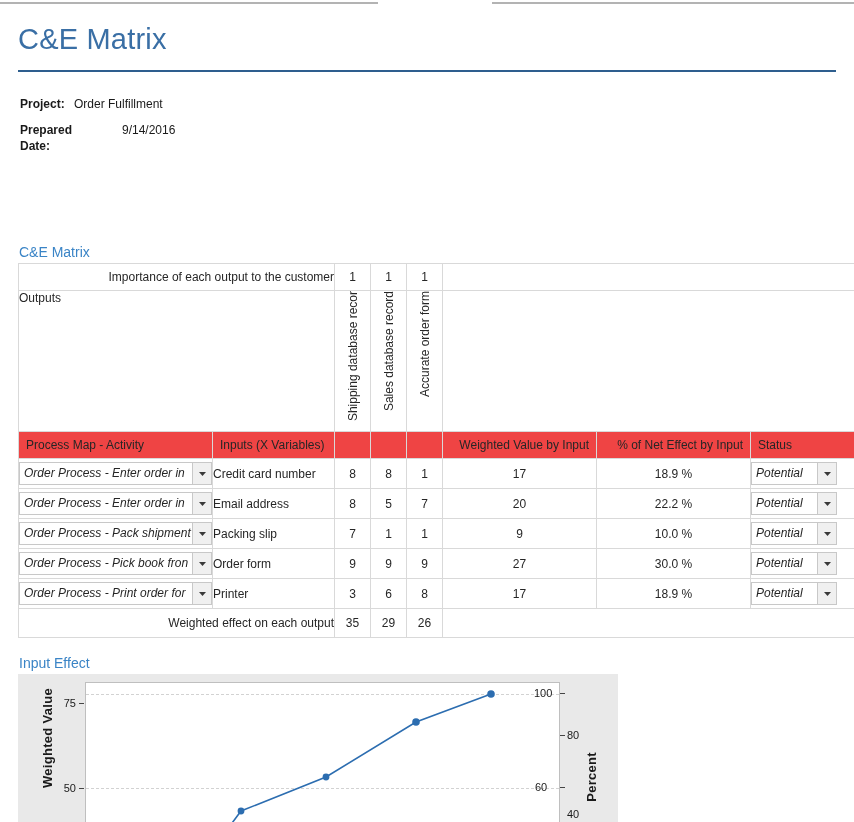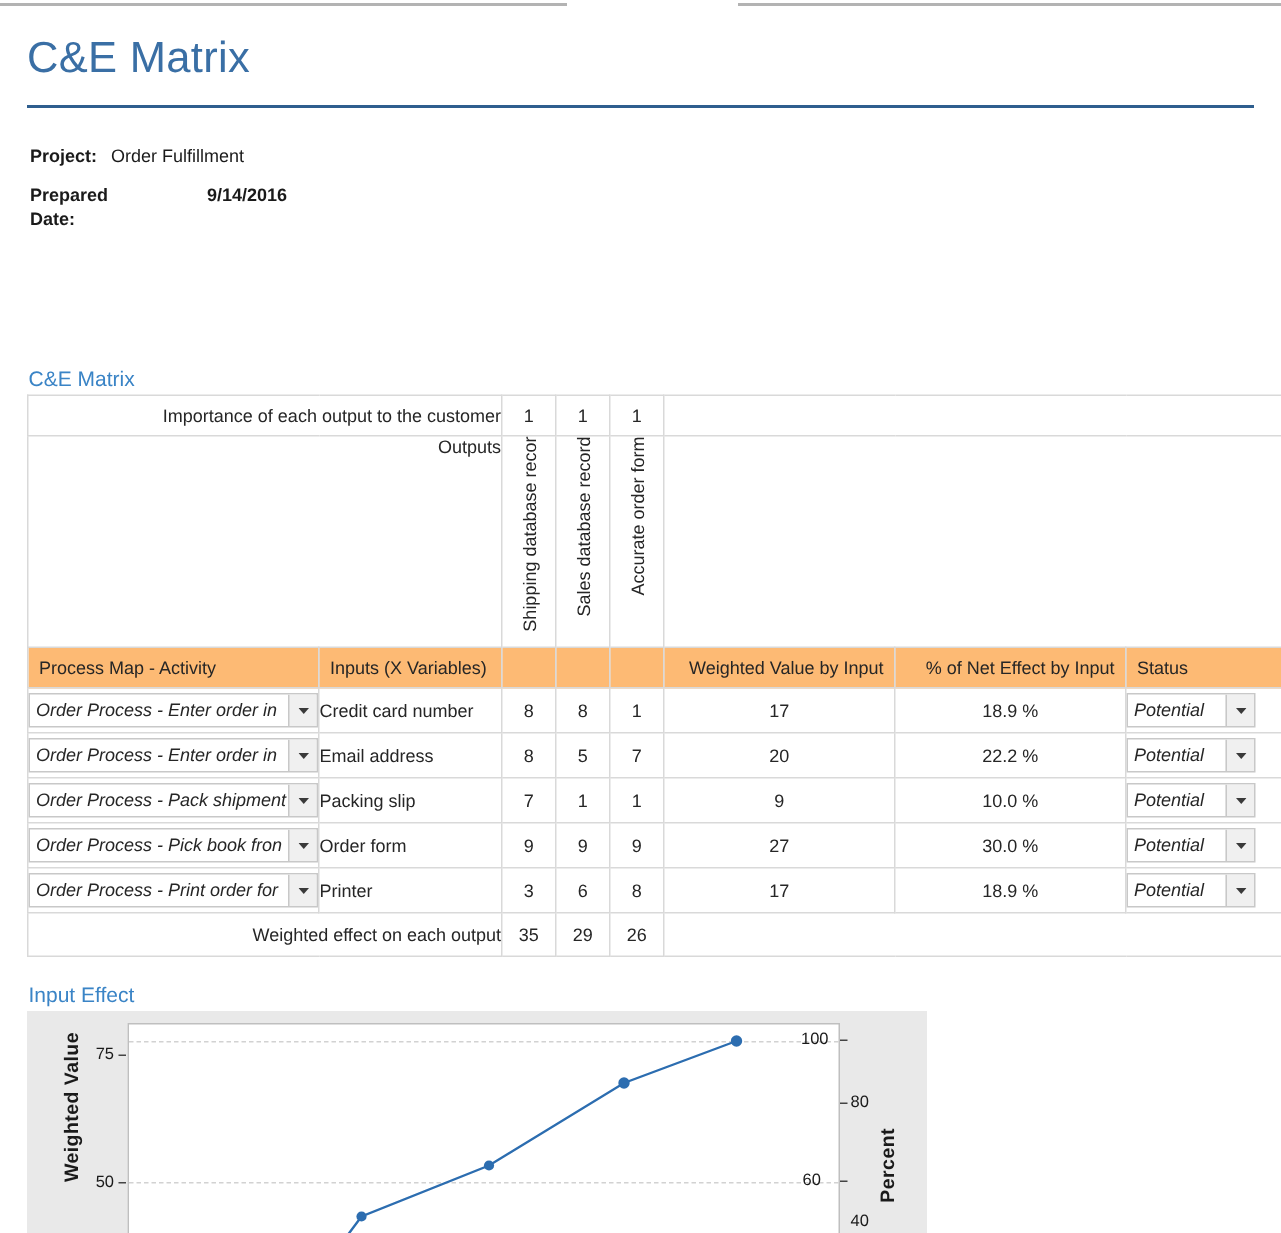--- a/index.html
+++ b/index.html
@@ -63,21 +63,21 @@
     width: 78px;
     flex: 0 0 78px;
   }
   .meta-label.wrap { width: 78px; }
   .meta-value {
     color: #1a1a1a;
     font-weight: 400;
   }
   .meta-row.r-project .meta-value { margin-left: -24px; }
   .meta-row.r-by .meta-value { margin-left: 22px; }
-  .meta-row.r-date .meta-value { margin-left: 40px; font-weight: bold; }
+  .meta-row.r-date .meta-value { margin-left: 24px; }
   .meta-row.r-part .meta-label { width: 84px; flex: 0 0 84px; }
   .meta-row.r-part .meta-value { margin-left: -2px; }
 
   
   .section-heading {
     position: absolute;
     font-size: 14px;
     color: #3a84c6;
     font-weight: 400;
     white-space: nowrap;
@@ -112,41 +112,41 @@
   .c-stat { width: 110px; }
 
   
   tr.row-importance td { height: 26px; }
   td.importance-label { text-align: right; padding-right: 8px; font-size: 12px; }
   td.importance-val { text-align: center; font-size: 12px; }
 
   
   tr.row-outputs td { height: 140px; vertical-align: top; }
   td.outputs-label {
-    text-align: right; padding: 5px 8px 0 0; font-size: 12px;
+    padding: 5px 8px 0 0; font-size: 12px;
     vertical-align: top;
   }
   td.vert-head {
     vertical-align: bottom;
     padding: 0 0 6px 0;
     text-align: center;
   }
   .vert-text {
     writing-mode: vertical-rl;
     transform: rotate(180deg);
     white-space: nowrap;
     font-size: 12px;
     color: #262626;
     display: inline-block;
     line-height: 34px;
   }
 
   
   tr.row-colheads td {
-    background: #fdba74;
+    background: #ef4444;
     height: 26px;
     font-size: 12px;
     color: #262626;
   }
   tr.row-colheads td.h-left { text-align: left; padding-left: 7px; }
   tr.row-colheads td.h-right { text-align: right; padding-right: 7px; }
 
   
   tr.row-data td { height: 29px; font-size: 12px; }
   td.num { text-align: center; }

